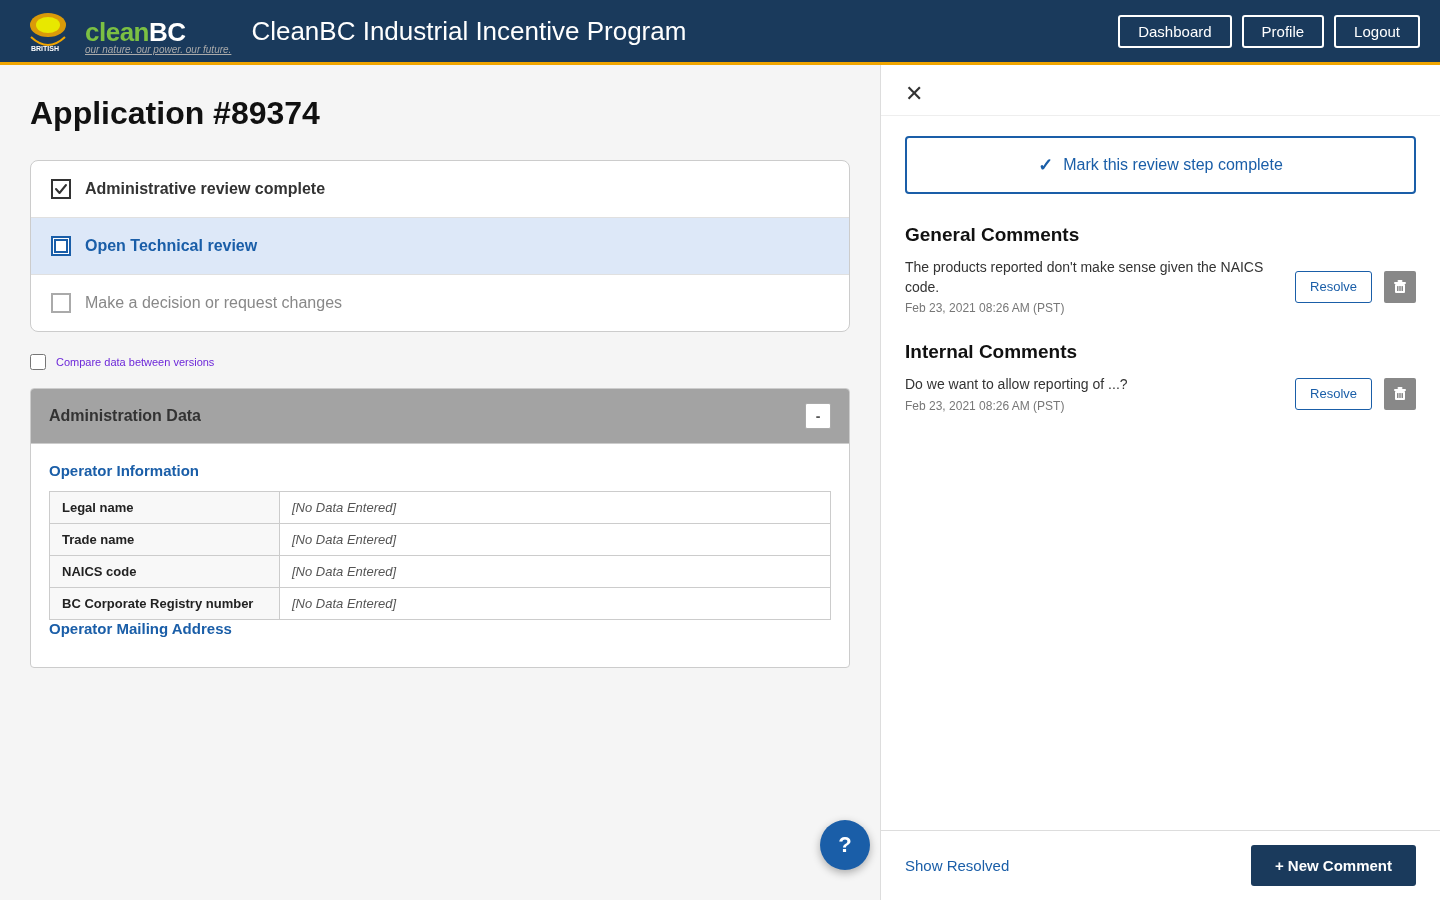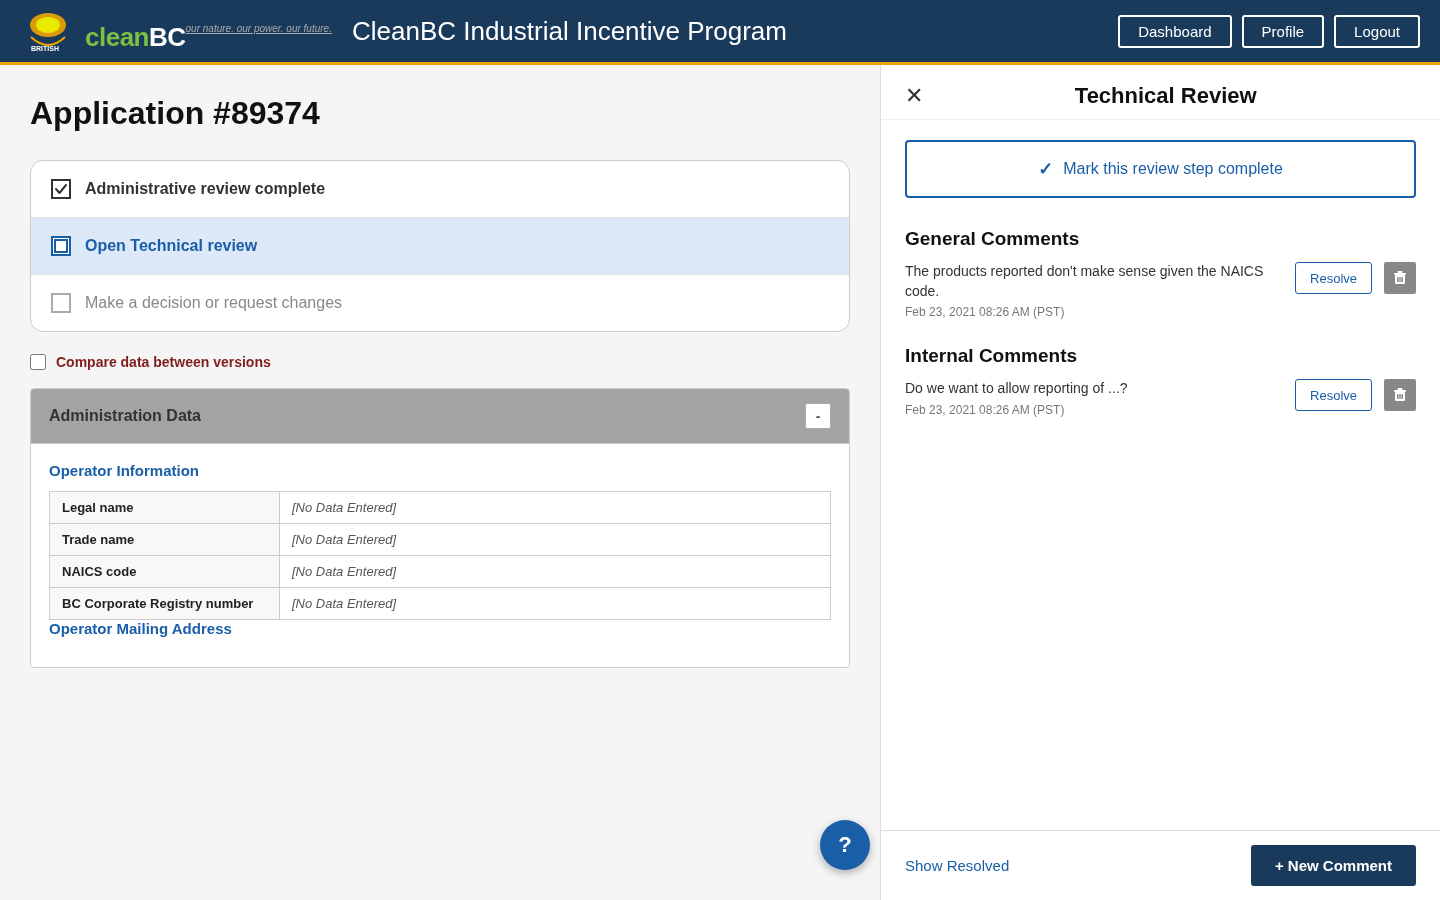--- a/index.html
+++ b/index.html
@@ -23,21 +23,21 @@
       width: 55px;
       height: 48px;
       background: #1a3a5c;
       display: flex;
       align-items: center;
       justify-content: center;
     }
     .logo-bc svg { width: 50px; height: 44px; }
     .logo-cleanbc {
       display: flex;
-      flex-direction: row;
+      flex-direction: column;
       line-height: 1;
       margin-top: 12px;
     }
     .logo-cleanbc-text {
       font-size: 26px;
       font-weight: 700;
       color: white;
       letter-spacing: -0.5px;
     }
     .logo-cleanbc-text span { color: #7bc043; }
@@ -79,21 +79,21 @@
     .app-title {
       font-size: 32px;
       font-weight: 700;
       color: #111;
       margin-bottom: 28px;
     }
 
     
     .review-steps-card {
       border: 1px solid #ccc;
-      border-radius: 13px;
+      border-radius: 8px;
       background: white;
       margin-bottom: 22px;
       overflow: hidden;
     }
     .review-step {
       display: flex;
       align-items: center;
       padding: 18px 20px;
       border-bottom: 1px solid #e0e0e0;
       gap: 14px;
@@ -121,21 +121,21 @@
     .step-label.inactive-label { color: #888; font-weight: 400; }
 
     
     .compare-row {
       display: flex;
       align-items: center;
       gap: 10px;
       margin-bottom: 18px;
     }
     .compare-row input[type=checkbox] { width: 16px; height: 16px; }
-    .compare-row label { font-size: 14px; color: #7f1d1d; font-weight: bold; }
+    .compare-row label { font-size: 11px; color: #6d28d9; }
 
     
     .section-card {
       border: 1px solid #ccc;
       border-radius: 4px;
       background: white;
       margin-bottom: 18px;
       overflow: hidden;
     }
     .section-header {
@@ -259,21 +259,21 @@
       gap: 10px;
       margin-bottom: 30px;
     }
     .checkmark-icon { color: #1a5ea8; font-size: 18px; font-weight: 700; }
 
     
     .comments-section { margin-bottom: 26px; }
     .comments-heading { font-size: 19px; font-weight: 700; color: #111; margin-bottom: 12px; }
     .comment-item {
       display: flex;
-      align-items: flex-start;
+      align-items: center;
       gap: 12px;
       margin-bottom: 6px;
     }
     .comment-text-block { flex: 1; }
     .comment-text { font-size: 14px; color: #333; line-height: 1.4; margin-bottom: 4px; }
     .comment-date { font-size: 12px; color: #777; }
     .resolve-btn {
       border: 1px solid #1a5ea8;
       background: white;
       color: #1a5ea8;
@@ -432,21 +432,20 @@
     </div>
   </div>
 
   <div class="help-bubble">
     <span>?</span>
   </div>
 
   <div class="right-panel">
     <div class="right-panel-header">
       <button class="close-btn">✕</button>
-      <div class="right-panel-title">Technical Review</div>
     </div>
 
     <div class="right-panel-body">
 
       <button class="mark-complete-btn">
         <span class="checkmark-icon">✓</span>
         <span>Mark this review step complete</span>
       </button>
 
       <div class="comments-section">

